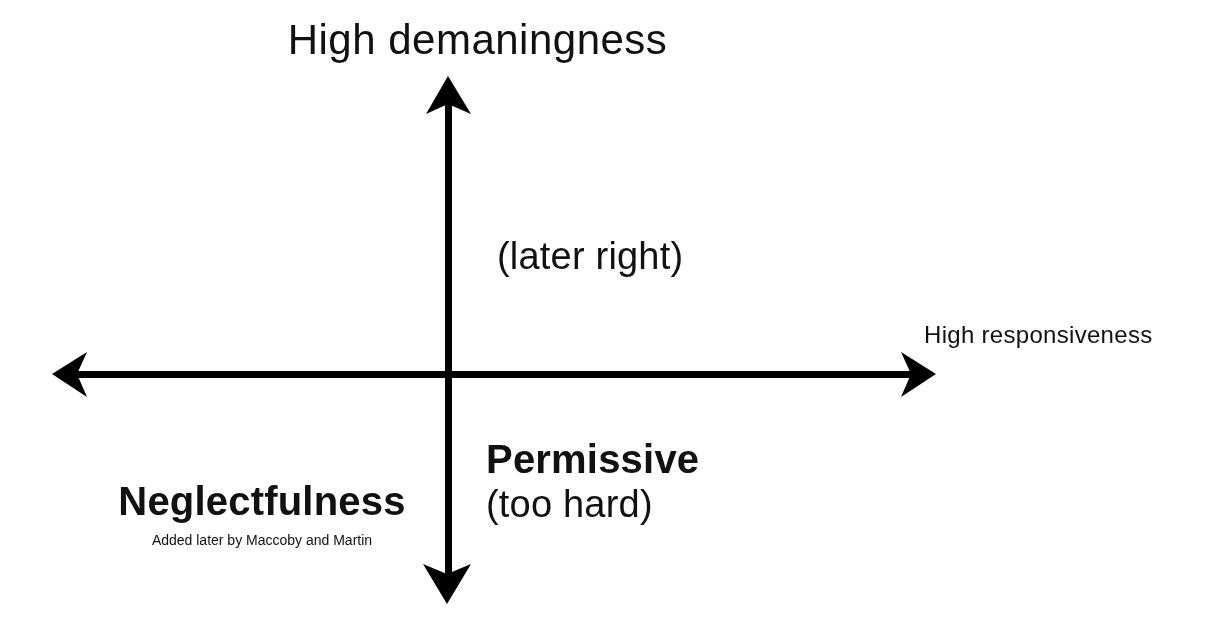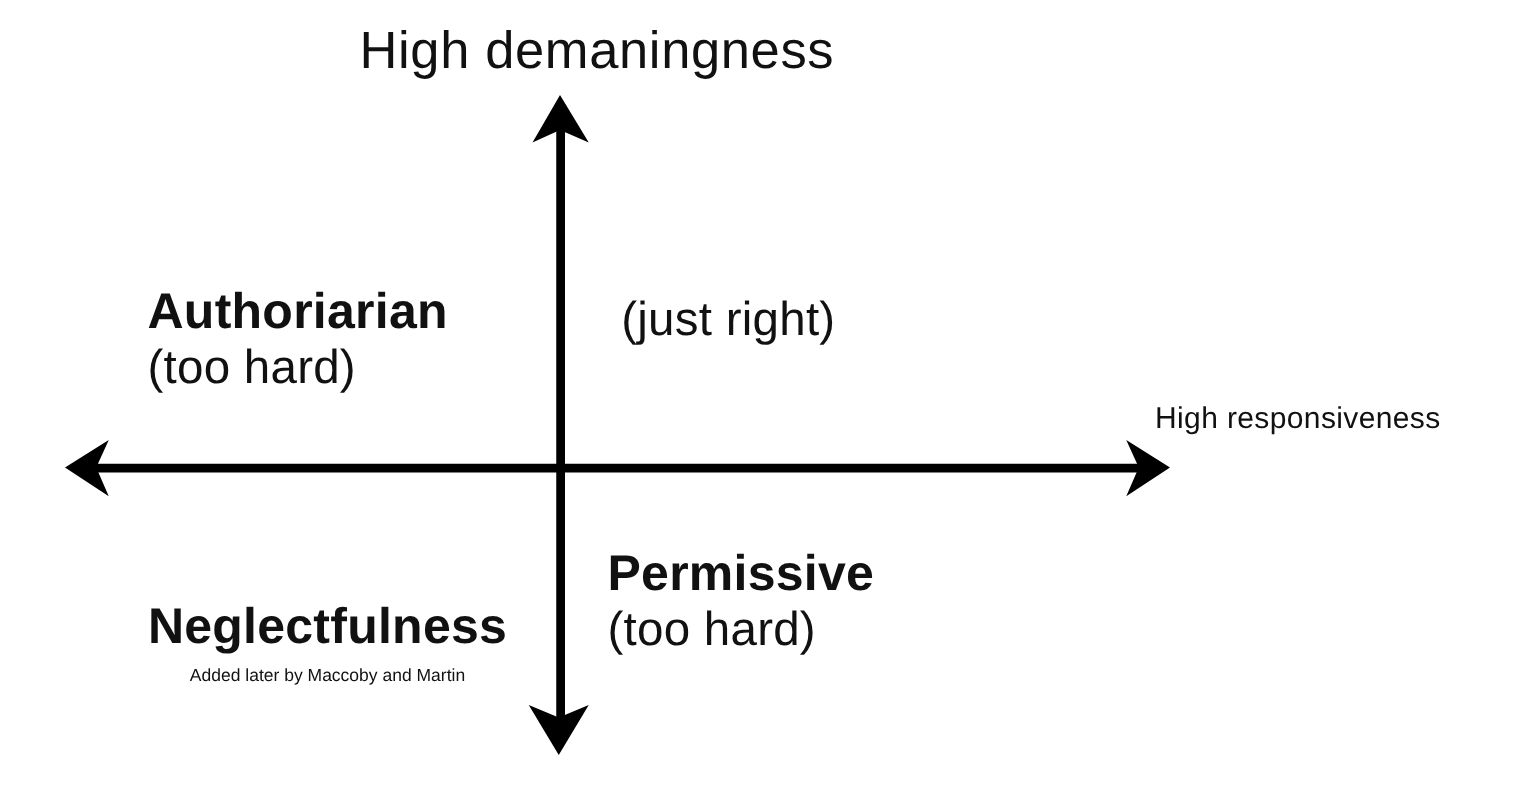--- a/index.html
+++ b/index.html
@@ -95,27 +95,23 @@
     <polygon class="arrowhead" points="448,76 426,114 448,104 471,114"></polygon>
     <polygon class="arrowhead" points="447,604 423,564 447,574 471,564"></polygon>
     <polygon class="arrowhead" points="52,374 87,352 77,374 87,397"></polygon>
     <polygon class="arrowhead" points="936,374 901,352 911,374 901,397"></polygon>
   </svg>
 
   <div class="axis-title">High demaningness</div>
 
   <div class="right-axis-label">High responsiveness</div>
 
-  <div class="quad q-tl">
-    <div class="qtitle">Authoriarian</div>
-    <div class="qsub">(too hard)</div>
-  </div>
 
   <div class="quad q-tr">
-    <div class="qsub">(just right)</div>
+    <div class="qsub">(later right)</div>
   </div>
 
   <div class="quad q-bl">
     <div class="qtitle">Neglectfulness</div>
     <div class="qnote">Added later by Maccoby and Martin</div>
   </div>
 
   <div class="quad q-br">
     <div class="qtitle">Permissive</div>
     <div class="qsub">(too hard)</div>

